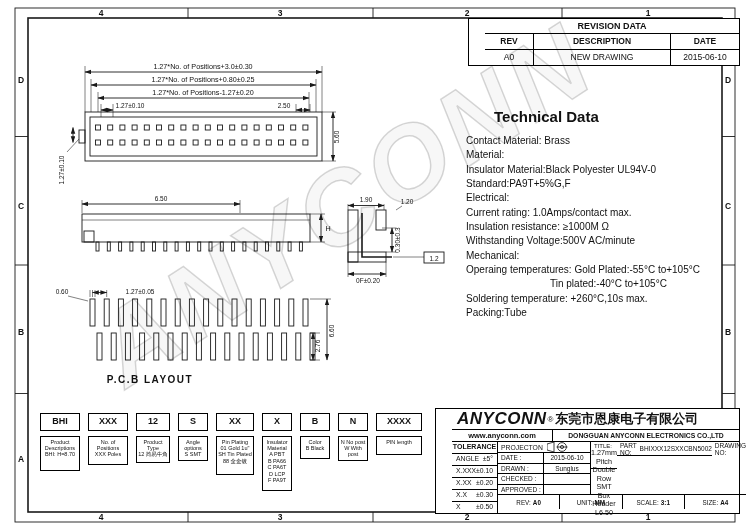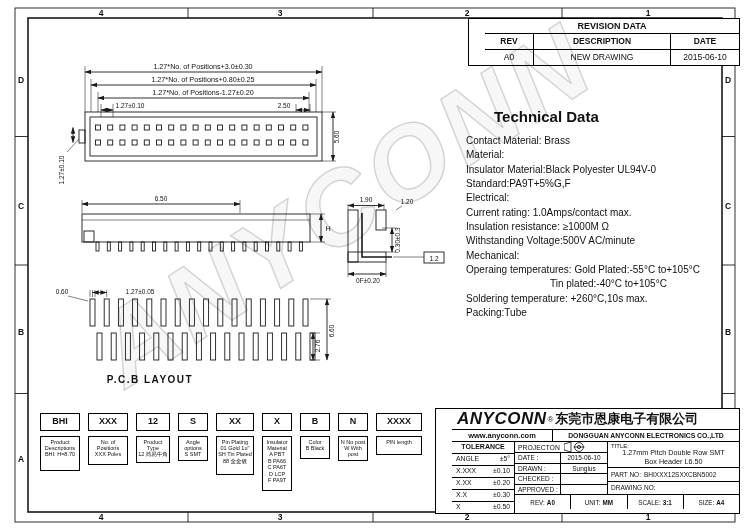--- a/index.html
+++ b/index.html
@@ -53,21 +53,21 @@
   .tol-row:last-child{border-bottom:none;}
   .right-region{flex:1;display:flex;flex-direction:column;}
   .top-part{display:flex;height:52px;}
   .mid-col{width:92px;border-right:1px solid #000;display:flex;flex-direction:column;}
   .proj-row{height:12px;border-bottom:1px solid #000;display:flex;align-items:center;gap:4px;padding:0 3px;font-size:6.8px;}
   .pi{fill:none;stroke:#111;stroke-width:0.8;}
   .mid-row{height:10px;border-bottom:1px solid #000;display:flex;font-size:6.5px;line-height:9.5px;}
   .mid-row:last-child{border-bottom:none;}
   .mid-row .lbl{width:42px;border-right:1px solid #000;padding-left:3px;}
   .mid-row .val{flex:1;text-align:center;}
-  .title-col{flex:1;display:flex;flex-direction:column;}
+  .title-col{flex:1;display:flex;flex-direction:row;}
   .title-area{height:26px;border-bottom:1px solid #000;position:relative;}
   .title-lbl{position:absolute;left:3px;top:1px;font-size:6px;}
   .title-lines{text-align:center;font-size:7.2px;line-height:8.5px;margin-top:7px;}
   .part-row{height:13px;border-bottom:1px solid #000;font-size:6.5px;display:flex;align-items:center;padding-left:3px;gap:3px;}
   .drawing-row{height:13px;font-size:6.5px;display:flex;align-items:center;padding-left:3px;}
   .bottom-row{height:14px;border-top:1px solid #000;display:flex;}
   .br-cell{flex:1;border-right:1px solid #000;display:flex;align-items:center;justify-content:center;gap:2px;font-size:6.3px;}
   .br-cell:last-child{border-right:none;}
   .br-val{font-weight:bold;}
 

